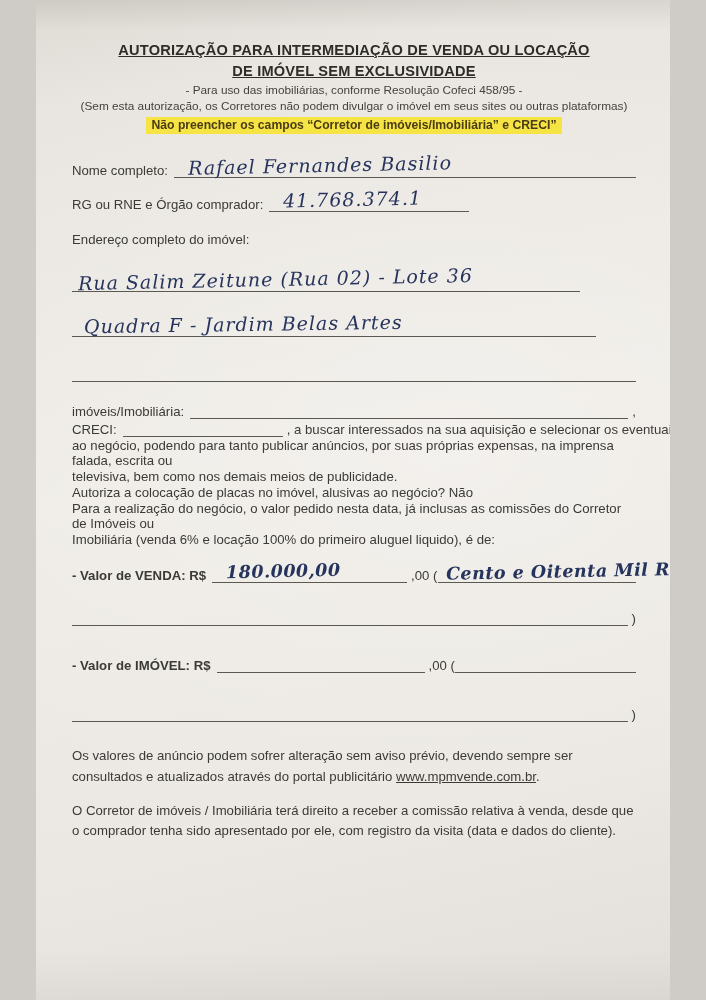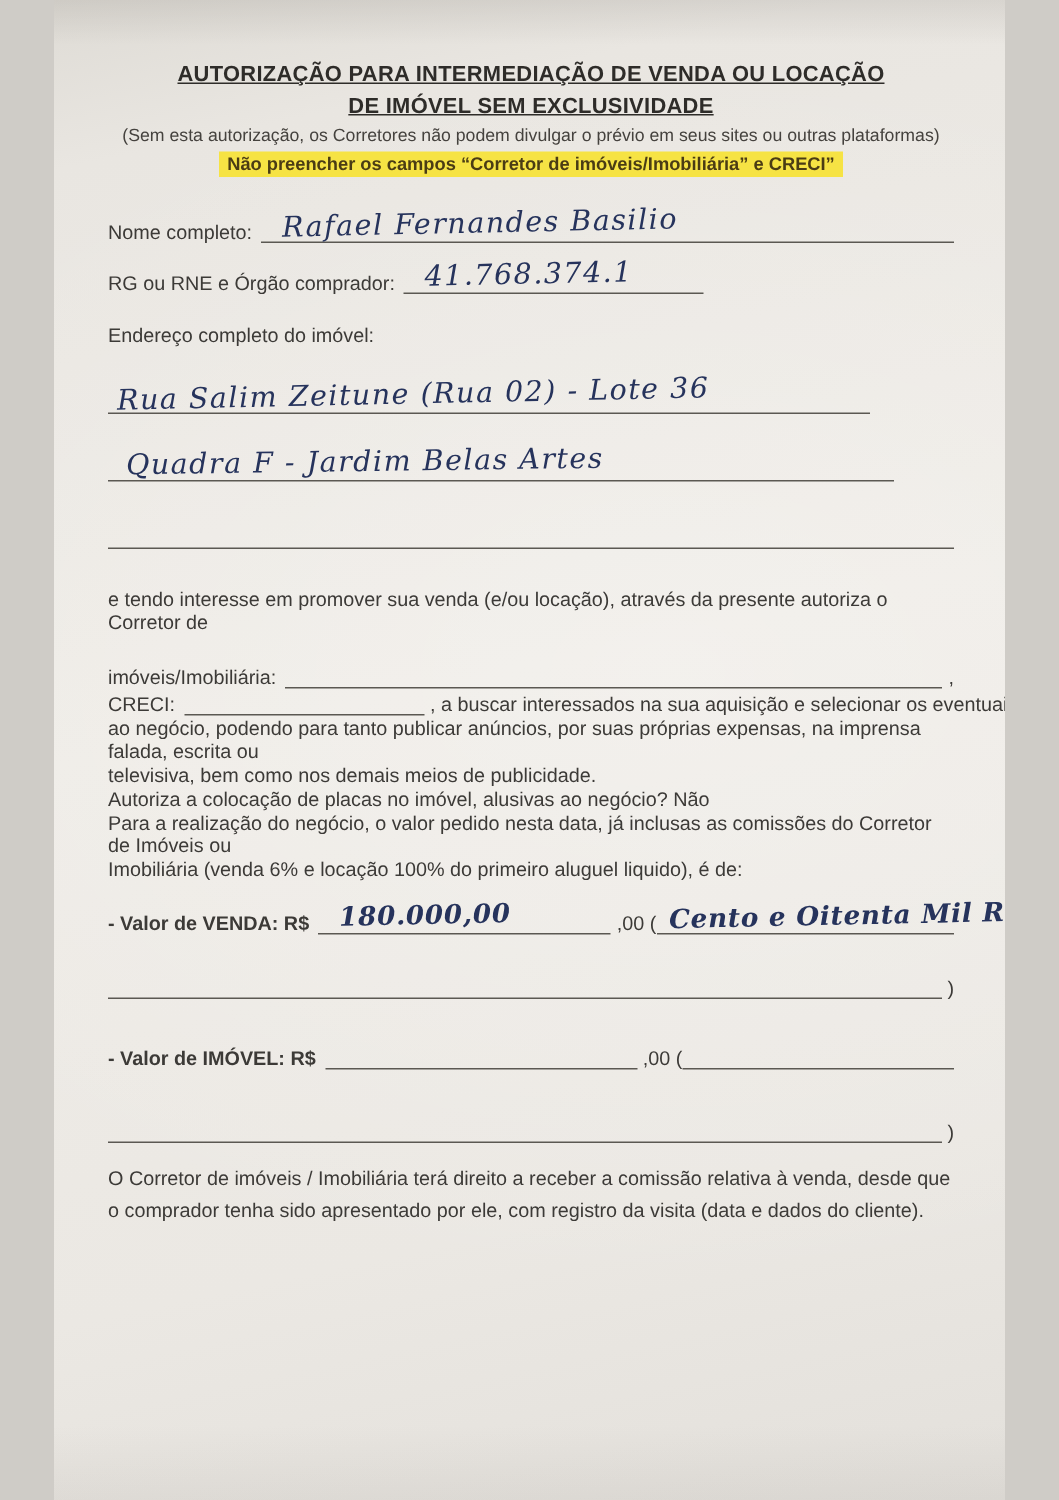--- a/index.html
+++ b/index.html
@@ -73,21 +73,22 @@
 </style>
 </head>
 <body>
 
 <div class="page">
   <div class="content">
 
     <div class="center">
       <div class="title">AUTORIZAÇÃO PARA INTERMEDIAÇÃO DE VENDA OU LOCAÇÃO</div>
       <div class="title">DE IMÓVEL SEM EXCLUSIVIDADE</div>
-      <div class="sub">(Sem esta autorização, os Corretores não podem divulgar o prévio em seus sites ou outras plataformas)</div>
+      <div class="sub">- Para uso das imobiliárias, conforme Resolução Cofeci 458/95 -</div>
+      <div class="sub">(Sem esta autorização, os Corretores não podem divulgar o imóvel em seus sites ou outras plataformas)</div>
       <div class="warning">Não preencher os campos “Corretor de imóveis/Imobiliária” e CRECI”</div>
     </div>
 
     <div class="row mt-name">
       <span class="lbl">Nome completo:</span>
       <span class="fill">
         <span class="hw big infield">Rafael Fernandes Basilio</span>
       </span>
     </div>
 
@@ -107,21 +108,20 @@
     </div>
     <div class="row addr-line">
       <span class="fill" style="margin-right:40px;">
         <span class="hw big infield" style="left:12px;transform:rotate(-0.8deg);">Quadra F  -  Jardim Belas Artes</span>
       </span>
     </div>
     <div class="row addr-line">
       <span class="fill"></span>
     </div>
 
-    <div class="bodyline mt-body">e tendo interesse em promover sua venda (e/ou locação), através da presente autoriza o Corretor de</div>
 
     <div class="row sp" style="margin-top:20px;">
       <span class="lbl">imóveis/Imobiliária:</span>
       <span class="fill"></span>
       <span class="suffix">,</span>
     </div>
 
     <div class="row sp">
       <span class="lbl">CRECI:</span>
       <span class="fill fixed" style="width:160px;"></span>
@@ -155,18 +155,19 @@
         <span class="hw med infield"></span>
       </span>
       <span class="suffix" style="font-weight:normal;">,00 (</span>
       <span class="fill"></span>
     </div>
     <div class="row mt-close" style="margin-top:32px;">
       <span class="fill"></span>
       <span class="suffix">)</span>
     </div>
 
+    <p class="para mt-aviso" style="margin-bottom:0;"><span>Os valores de anúncio podem sofrer alteração sem aviso prévio, devendo sempre ser consultados e atualizados através do portal publicitário </span><a class="weblink">www.mpmvende.com.br</a><span>.</span></p>
 
     <p class="para mt-com" style="margin-bottom:0;">O Corretor de imóveis / Imobiliária terá direito a receber a comissão relativa à venda, desde que o comprador tenha sido apresentado por ele, com registro da visita (data e dados do cliente).</p>
 
 
   </div>
 </div>
 
 </body></html>

